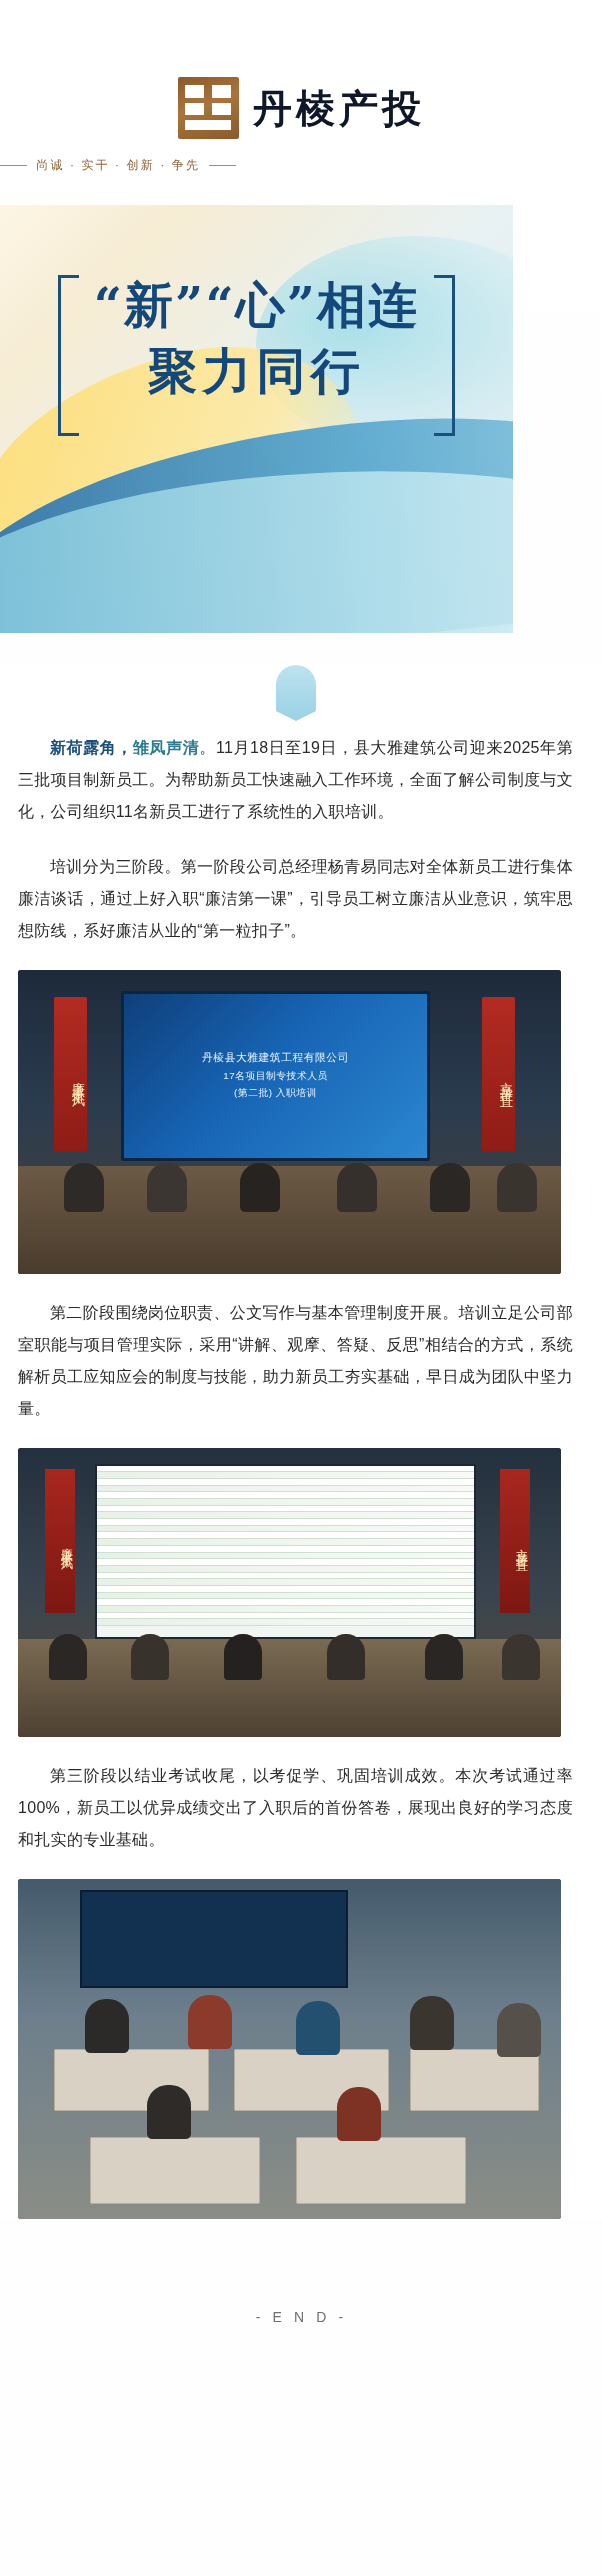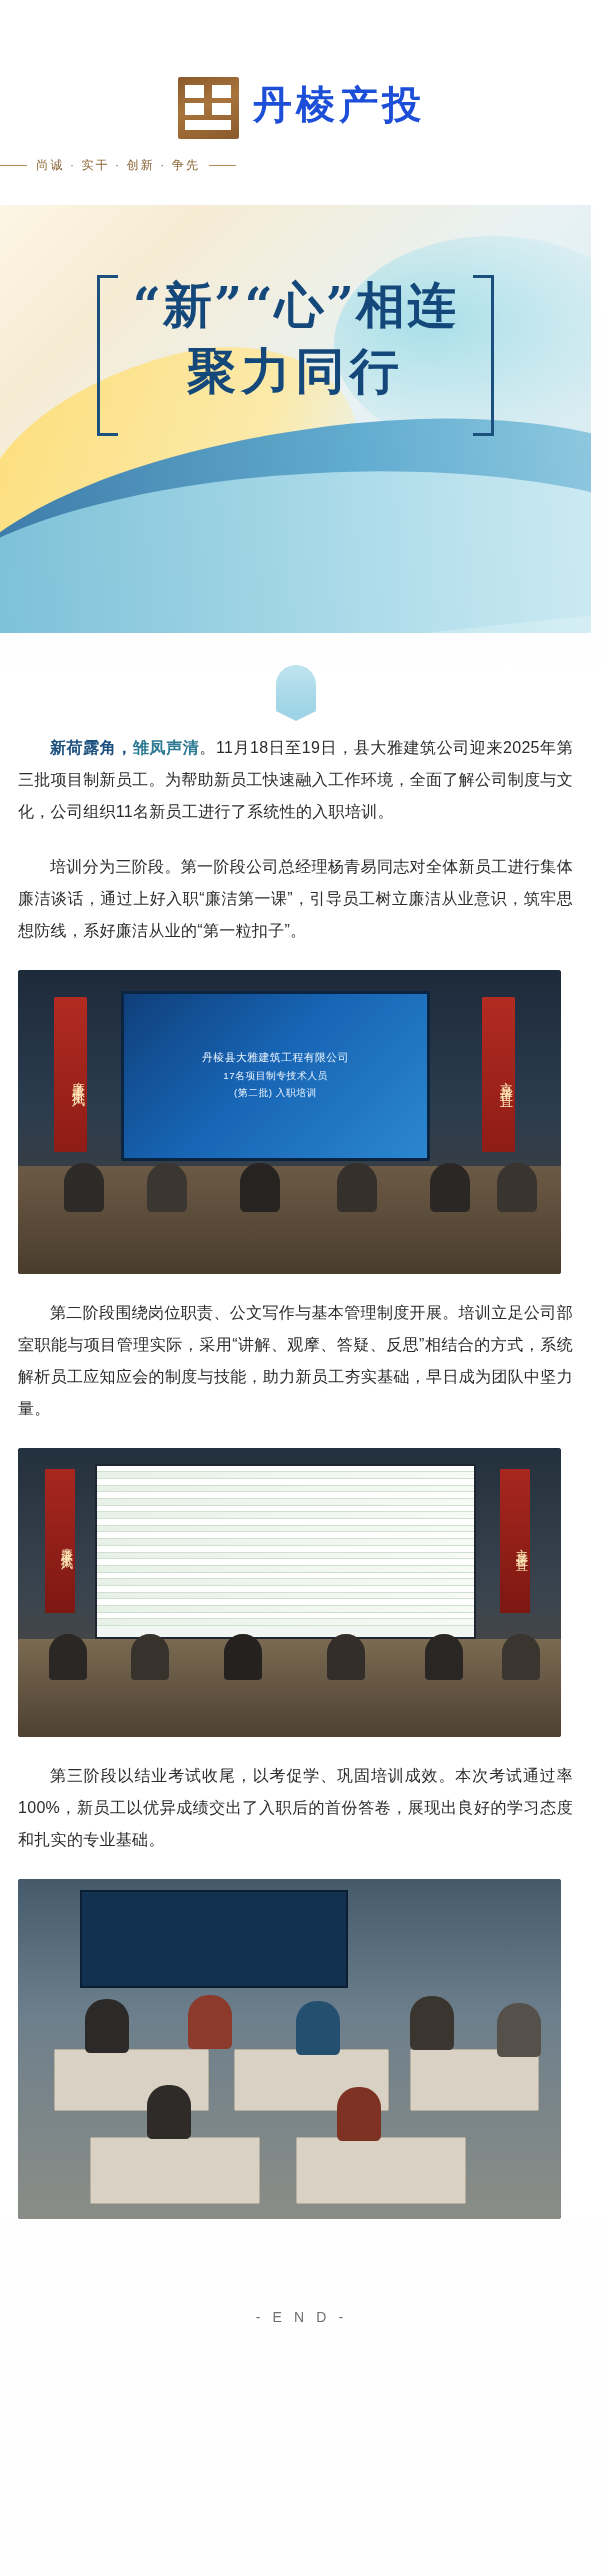--- a/index.html
+++ b/index.html
@@ -42,25 +42,25 @@
     position: absolute;
     background: #ffffff;
   }
   .logo-mark .s1 { left: 7.2px; top: 8.2px; width: 19.6px; height: 12.4px; }
   .logo-mark .s2 { left: 34px; top: 8.2px; width: 19.6px; height: 12.4px; }
   .logo-mark .s3 { left: 7.2px; top: 26px; width: 19.6px; height: 12.4px; }
   .logo-mark .s4 { left: 34px; top: 26px; width: 19.6px; height: 12.4px; }
   .logo-mark .s5 { left: 7.2px; top: 43px; width: 46px; height: 10.3px; }
 
   .logo-text {
-    font-family: Liberation Mono, monospace;
+    font-family: Liberation Sans, sans-serif;
     font-size: 39px;
     font-weight: bold;
     letter-spacing: 4.1px;
-    color: #1d4ed8;
+    color: #0f172a;
     line-height: 1;
     white-space: nowrap;
   }
   .logo-sub {
     margin-top: 17.5px;
     display: flex;
     align-items: center;
     justify-content: flex-start;
     gap: 9.3px;
     color: #8a6234;
@@ -70,21 +70,21 @@
   .logo-sub .bar {
     display: inline-block;
     width: 27px;
     height: 1px;
     background: #b08a56;
   }
 
   
   .banner {
     position: relative;
-    width: 591px;
+    width: 513px;
     height: 428px;
     overflow: hidden;
     background: linear-gradient(135deg, #fdf6e5 0%, #f6ecd4 20%, #e8f2f4 55%, #cfe7ef 100%);
   }
   .banner .wave1 {
     position: absolute;
     left: -62px; top: 222px;
     width: 773px; height: 216px;
     background: linear-gradient(90deg, #2e6fa6 0%, #5aa8cf 55%, #9fd3e4 100%);
     border-radius: 55% 45% 0 0 / 70% 60% 0 0;

